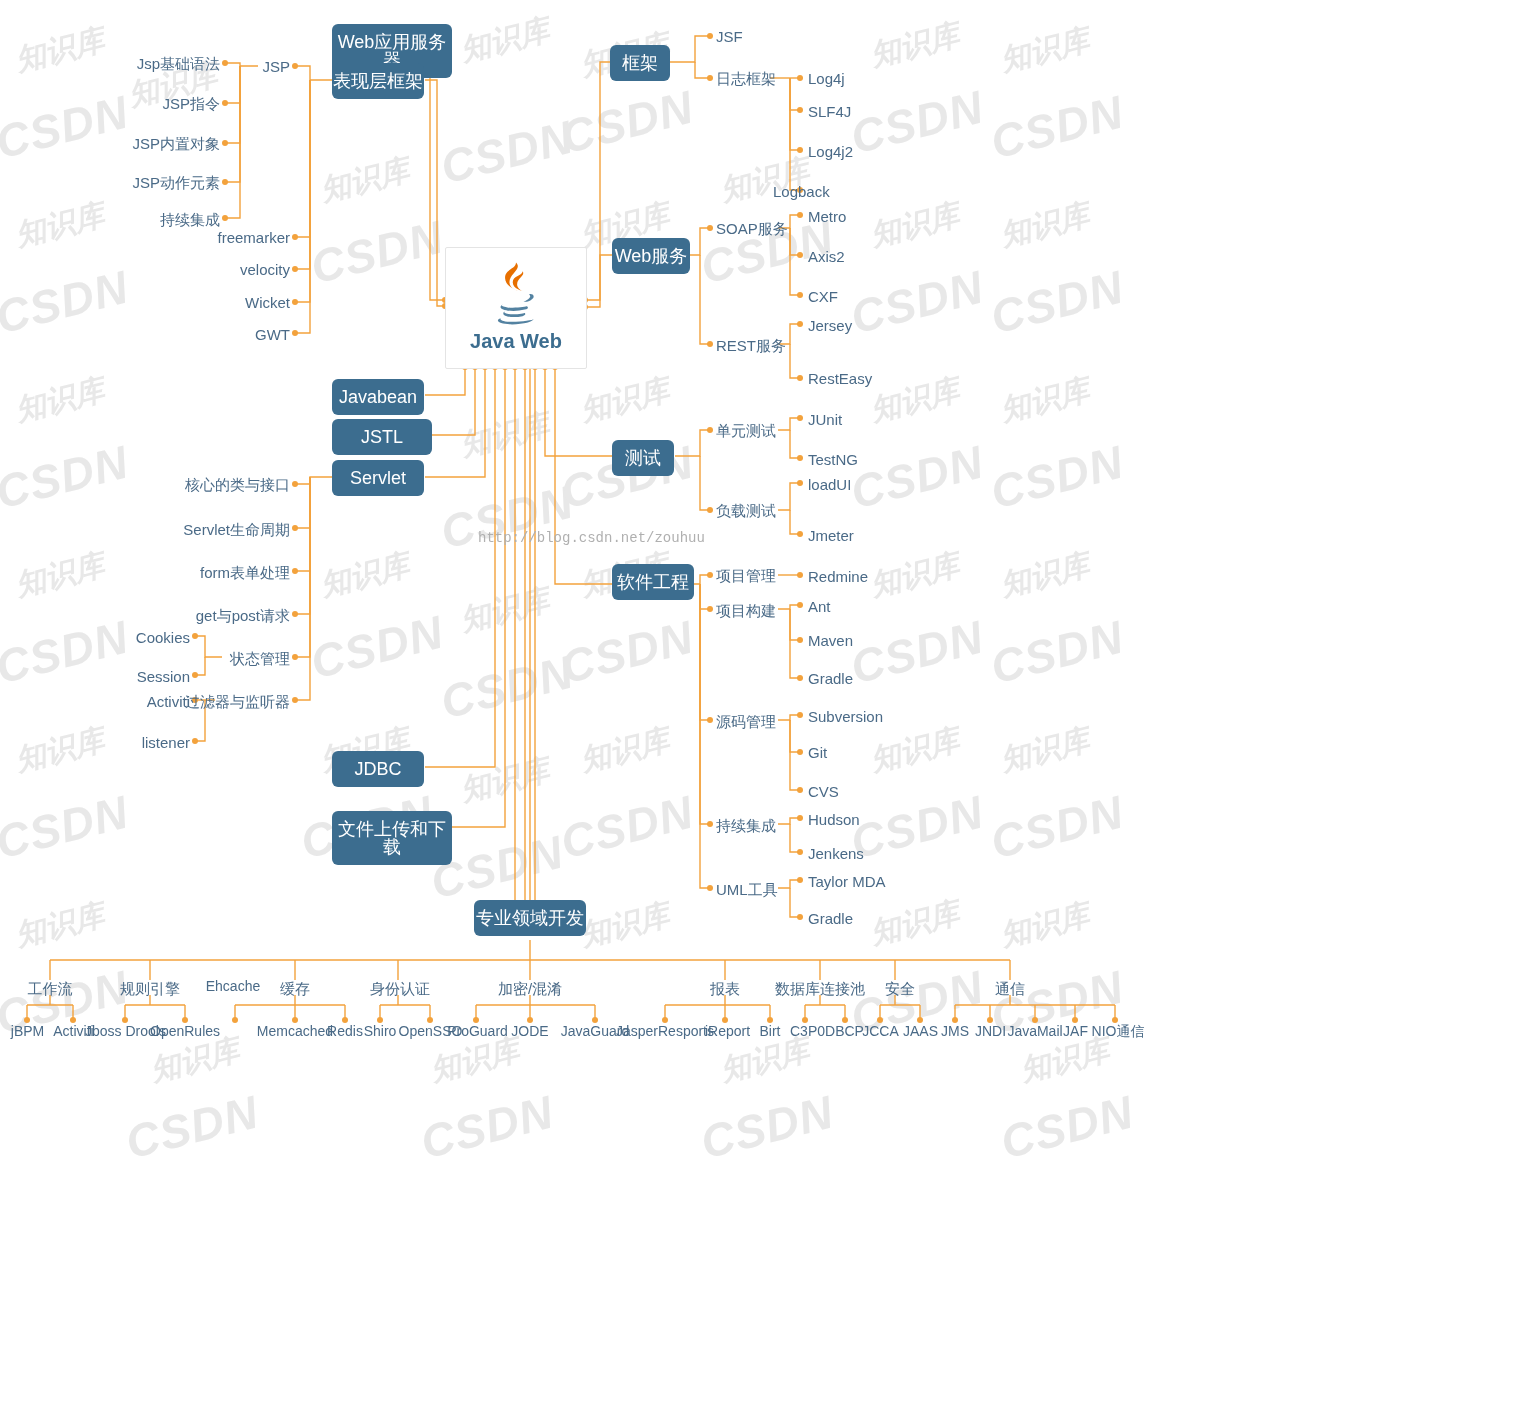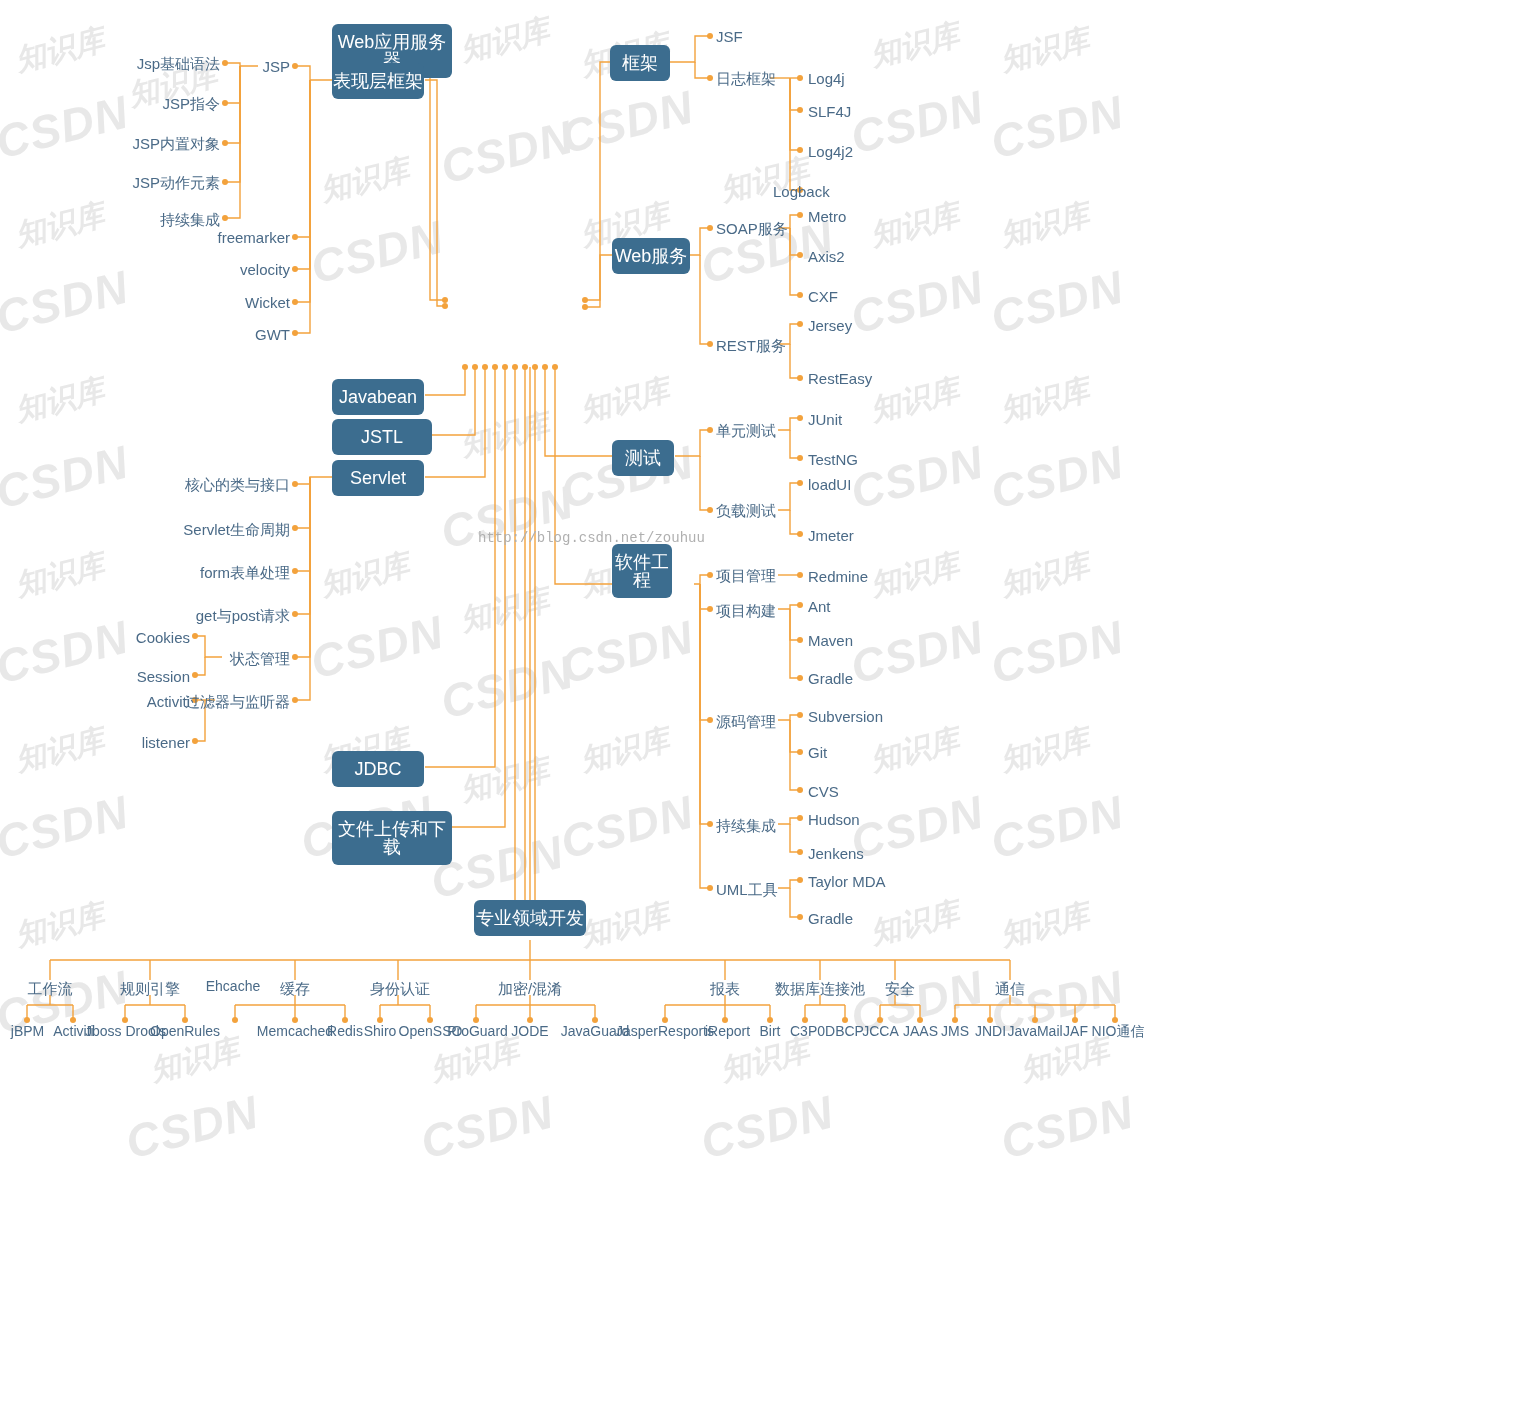--- a/index.html
+++ b/index.html
@@ -347,36 +347,47 @@
       <circle class="dot" cx="845" cy="1020" r="3"></circle>
     <circle class="dot" cx="880" cy="1020" r="3"></circle>
       <circle class="dot" cx="920" cy="1020" r="3"></circle>
     <circle class="dot" cx="955" cy="1020" r="3"></circle>
       <circle class="dot" cx="990" cy="1020" r="3"></circle>
       <circle class="dot" cx="1035" cy="1020" r="3"></circle>
     <circle class="dot" cx="1075" cy="1020" r="3"></circle>
       <circle class="dot" cx="1115" cy="1020" r="3"></circle>
   </svg>
 
+  <div class="center-card">
+    <svg width="70" height="70" viewBox="0 0 64 64">
+      <path d="M32 6c6 6-6 10-6 18 0 6 8 8 8 8s-12-4-12-12c0-8 10-8 10-14z" fill="#e76f00"></path>
+      <path d="M38 14c3 4-5 6-5 12 0 4 5 6 5 6s-9-2-9-8c0-6 9-6 9-10z" fill="#e76f00"></path>
+      <path d="M20 44c0 0-4 2 4 3 8 1 18-1 18-1s3 2-2 3c-12 3-28 0-20-5z" fill="#5382a1"></path>
+      <path d="M22 50c0 0-3 2 3 3 7 1 15-1 15-1s2 2-2 3c-10 2-22 0-16-5z" fill="#5382a1"></path>
+      <path d="M46 40c4-2 2-6-2-5 0 0 1 1 1 2 0 2-6 5-6 5s5 0 7-2z" fill="#5382a1"></path>
+      <path d="M18 57c0 0-2 2 6 3 10 1 24-2 24-2s-2 3-12 4c-14 2-26-2-18-5z" fill="#5382a1"></path>
+    </svg>
+    <div class="center-title">Java Web</div>
+  </div>
 
   <div class="url-mark" style="left:478px;top:530px">http://blog.csdn.net/zouhuu</div>
 
   <div class="pill" style="left:332px;top:24px;width:120px">Web应用服务器</div>
   <div class="pill" style="left:332px;top:63px;width:92px">表现层框架</div>
   <div class="pill" style="left:332px;top:379px;width:92px">Javabean</div>
   <div class="pill" style="left:332px;top:419px;width:100px">JSTL</div>
   <div class="pill" style="left:332px;top:460px;width:92px">Servlet</div>
   <div class="pill" style="left:332px;top:751px;width:92px">JDBC</div>
   <div class="pill" style="left:332px;top:811px;width:120px">文件上传和下载</div>
   <div class="pill" style="left:474px;top:900px;width:112px">专业领域开发</div>
 
   <div class="pill" style="left:610px;top:45px;width:60px">框架</div>
   <div class="pill" style="left:612px;top:238px;width:78px">Web服务</div>
   <div class="pill" style="left:612px;top:440px;width:62px">测试</div>
-  <div class="pill" style="left:612px;top:544px;width:60px">软件工程</div>
+  <div class="pill" style="left:612px;top:564px;width:82px">软件工程</div>
 
   <div class="lbl left" style="left:200px;top:58px;width:90px">JSP</div>
   <div class="lbl left" style="left:200px;top:229px;width:90px">freemarker</div>
   <div class="lbl left" style="left:200px;top:261px;width:90px">velocity</div>
   <div class="lbl left" style="left:200px;top:294px;width:90px">Wicket</div>
   <div class="lbl left" style="left:200px;top:326px;width:90px">GWT</div>
 
   <div class="lbl left" style="left:110px;top:55px;width:110px">Jsp基础语法</div>
   <div class="lbl left" style="left:110px;top:95px;width:110px">JSP指令</div>
   <div class="lbl left" style="left:110px;top:135px;width:110px">JSP内置对象</div>

